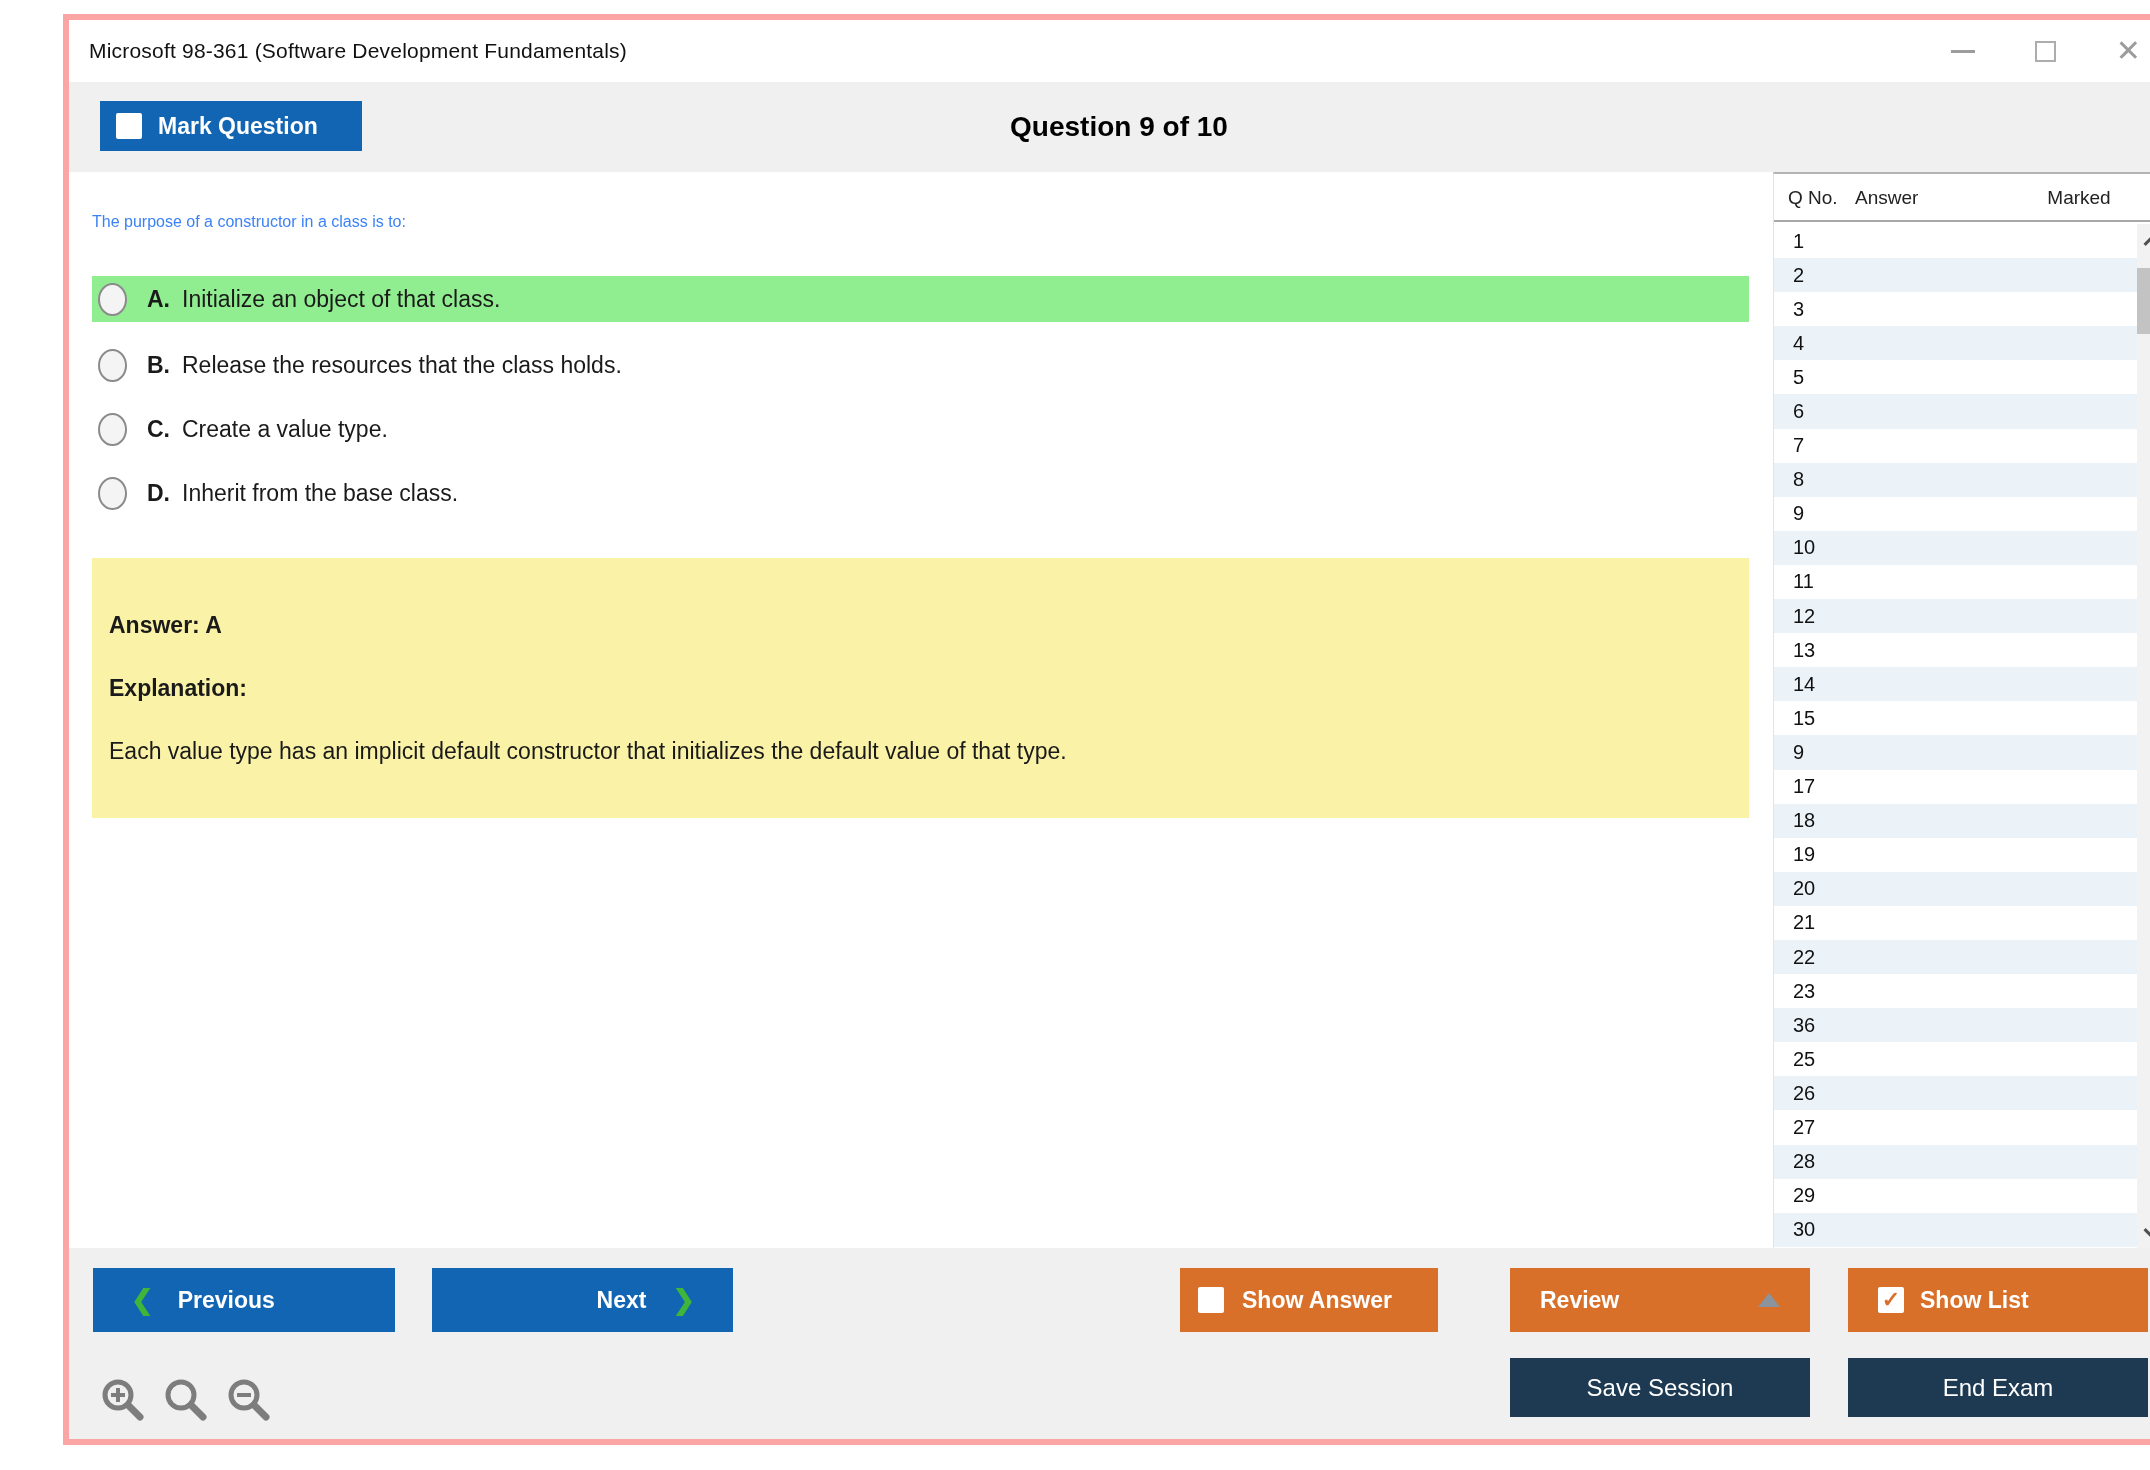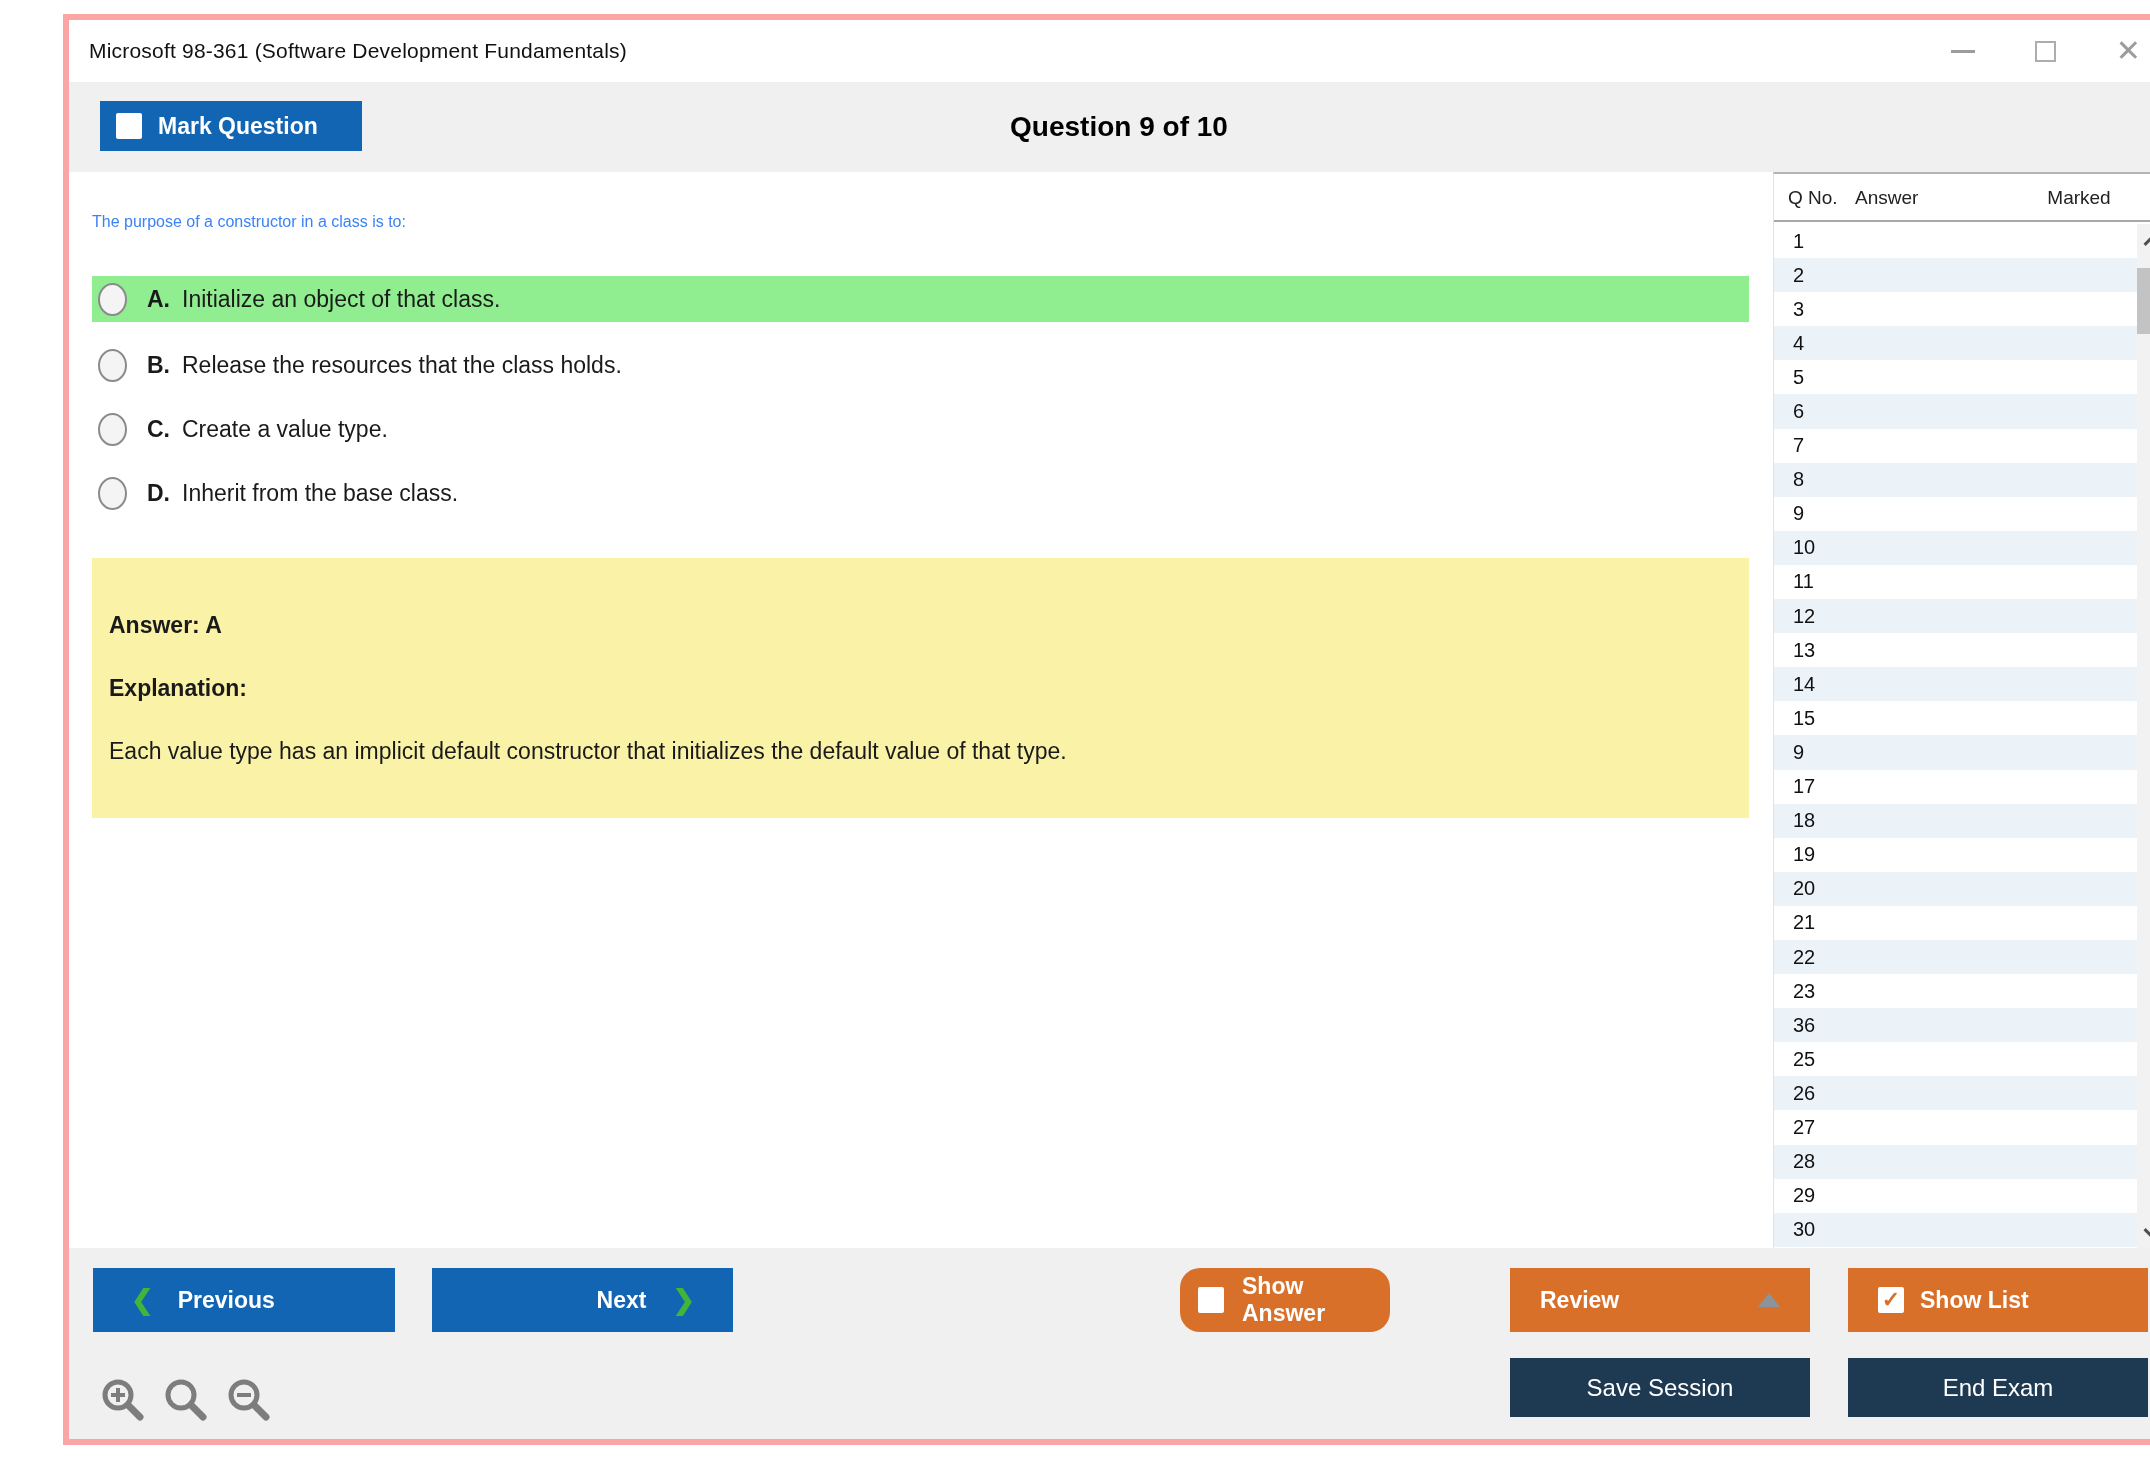--- a/index.html
+++ b/index.html
@@ -76,21 +76,21 @@
   .toolbar { position:absolute; left:0; top:1228px; width:2100px; height:191px; background:#f0f0f0; }
   .tbtn { position:absolute; height:64px; display:flex; align-items:center; color:#fff;
           font-weight:bold; font-size:23px; cursor:pointer; }
   .blue { background:#1165b3; }
   .orange { background:#d8702a; }
   .navy { background:#1e3a52; }
   .chevron { color:#3fb539; font-size:27px; font-weight:bold; line-height:1; }
 
   .previous-btn { left:24px; top:20px; width:302px; padding-left:38px; gap:24px; }
   .next-btn { left:363px; top:20px; width:301px; justify-content:flex-end; padding-right:38px; gap:26px; }
-  .show-answer-btn { left:1111px; top:20px; width:210px; padding-left:18px; gap:18px;border-radius:20px; }
+  .show-answer-btn { left:1111px; top:20px; width:258px; padding-left:18px; gap:18px; }
   .review-btn { left:1441px; top:20px; width:300px; justify-content:space-between; padding:0 30px; }
   .show-list-btn { left:1779px; top:20px; width:300px; padding-left:30px; gap:16px; }
   .save-session-btn { left:1441px; top:110px; width:300px; height:59px; justify-content:center; font-weight:normal; font-size:24px;align-items:center; }
   .end-exam-btn { left:1779px; top:110px; width:300px; height:59px; justify-content:center; font-weight:normal; font-size:24px; }
   .tri-up { width:0; height:0; border-left:11px solid transparent; border-right:11px solid transparent;
             border-bottom:14px solid #8b949c; }
 
   .zoom-icons { position:absolute; left:30px; top:128px; display:flex; gap:15px; }
   .zoom-icons svg { cursor:pointer; }
 </style>

